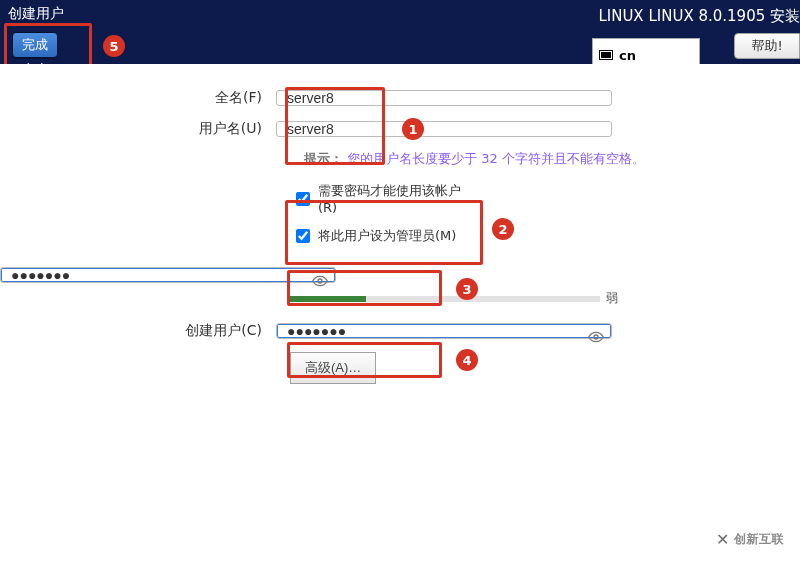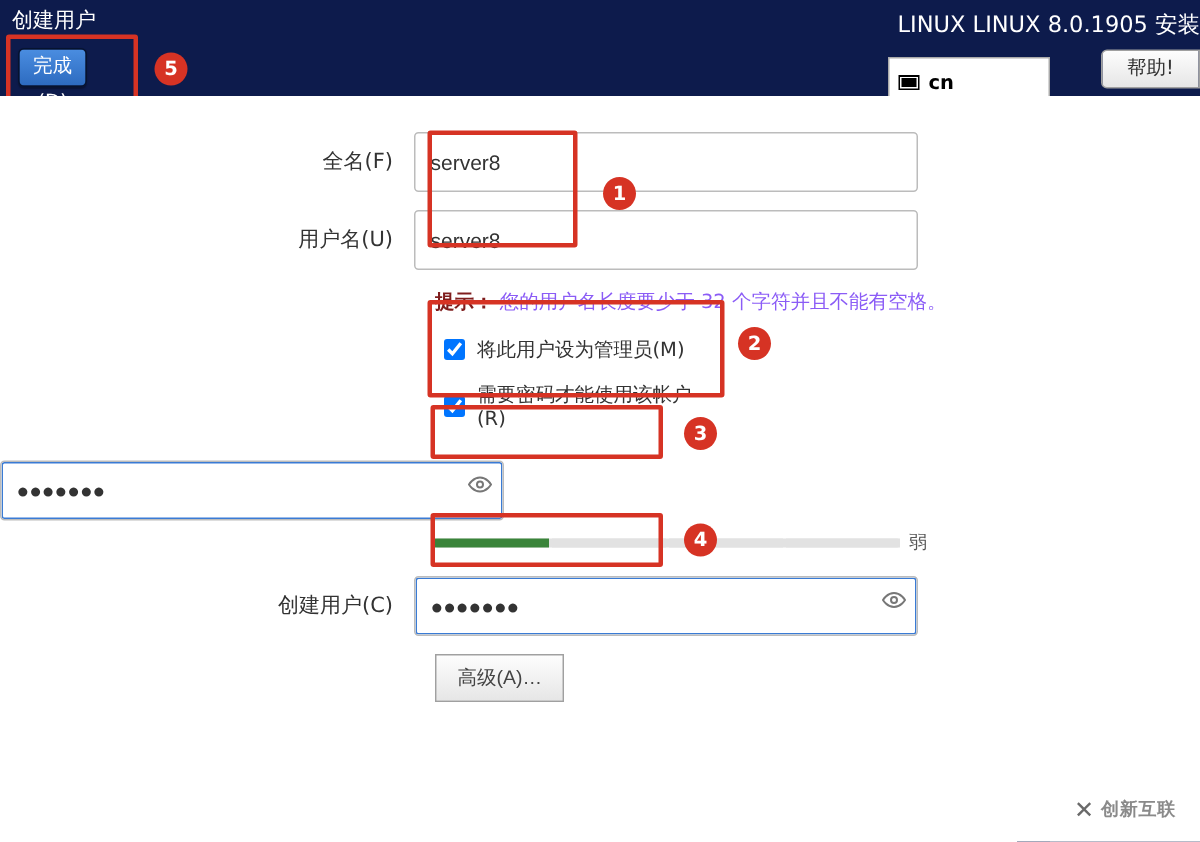--- a/index.html
+++ b/index.html
@@ -41,28 +41,28 @@
   }
 
   .content { position: absolute; left: 0; top: 64px; right: 0; bottom: 0; background: #fff; }
   .content-inner { position: absolute; left: 0; top: 0; right: 0; padding-top: 24px; }
 
   .row { display: flex; align-items: center; margin-bottom: 12px; }
   .lbl { width: 276px; text-align: right; padding-right: 14px; font-size: 14px; color: #333; }
   .ctrl { width: 340px; position: relative; }
 
   .text-input {
-    width: 336px; height: 40px; padding: 0 10px;
+    width: 336px; height: 16px; padding: 0 10px;
     border: 1px solid #bcbcbc; border-radius: 3px; font-size: 14px; color:#333;
     background: #fff;
   }
   .pw-wrap .text-input { box-shadow: inset 0 0 0 1px #3a7bd5; }
 
   .hint-row { margin: 4px 0 8px 290px; font-size: 13px; }
-  .hint-row .hint-lead { font-weight: bold; color: #7f1d1d; }
+  .hint-row .hint-lead { font-weight: bold; color: #737373; margin-left: 14px; }
   .hint-row .hint-body { color: #8b5cf6; }
 
   .chk-group { margin-left: 290px; width: 196px; padding: 6px 6px 4px 6px; }
   .chk-group label { display: flex; align-items: center; font-size: 13px; color: #333; margin-bottom: 12px; gap: 8px; }
   .chk-group input[type=checkbox] { width: 14px; height: 14px; }
 
   .adv-btn {
     margin-left: 290px; padding: 6px 14px;
     background: linear-gradient(#fdfdfd,#e6e6e6);
     border: 1px solid #a0a0a0; border-radius: 0;
@@ -130,25 +130,25 @@
     </div>
 
     <div class="hint-row">
       <span class="hint-lead">提示：</span>
       <span class="hint-body">您的用户名长度要少于 32 个字符并且不能有空格。</span>
     </div>
 
     <div class="chk-group">
       <label>
         <input type="checkbox" checked="" style="">
-        <span>将此用户设为管理员(M)</span>
+        <span>需要密码才能使用该帐户(R)</span>
       </label>
       <label>
         <input type="checkbox" checked="" style="">
-        <span>需要密码才能使用该帐户(R)</span>
+        <span>将此用户设为管理员(M)</span>
       </label>
     </div>
 
     <div class="row" style="margin-top:4px;">
       <div class="ctrl pw-wrap">
         <input class="text-input" type="text" value="●●●●●●●" style="">
         <span class="eye-icon">
           <svg viewBox="0 0 24 24" fill="none" stroke="currentColor" stroke-width="2">
               <path d="M1 12s4-7 11-7 11 7 11 7-4 7-11 7S1 12 1 12z"></path>
               <circle cx="12" cy="12" r="3"></circle>

